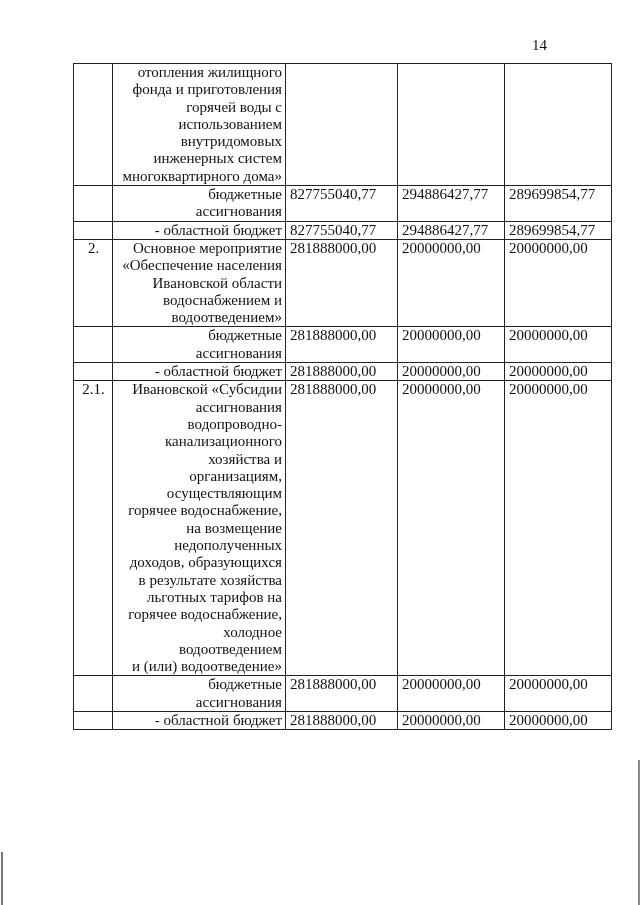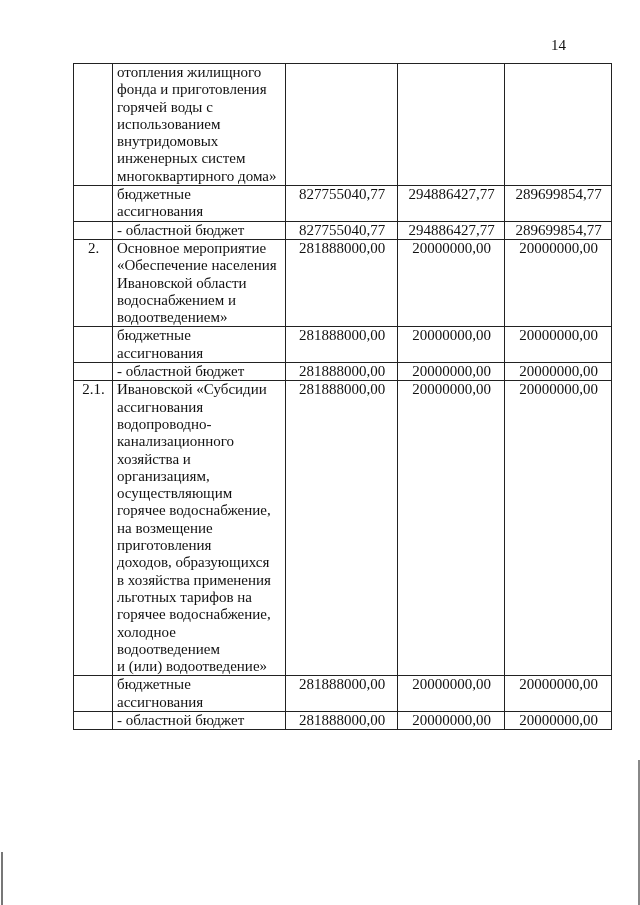--- a/index.html
+++ b/index.html
@@ -11,21 +11,21 @@
       width: 640px;
       height: 905px;
       position: relative;
       overflow: hidden;
       font-family: "Liberation Serif", "DejaVu Serif", serif;
       color: #111111;
     }
     .page-number {
       position: absolute;
       top: 37px;
-      left: 551px;
+      left: 532px;
       font-size: 15px;
       line-height: 17px;
     }
     table.budget {
       position: absolute;
       top: 63px;
       left: 73px;
       width: 539px;
       border-collapse: collapse;
       table-layout: fixed;
@@ -36,22 +36,22 @@
       border: 1.3px solid #222222;
       vertical-align: top;
       padding: 0 3px 0 4px;
     }
     col.c-num { width: 39px; }
     col.c-name { width: 173px; }
     col.c-v1 { width: 112px; }
     col.c-v2 { width: 107px; }
     col.c-v3 { width: 107px; }
     td.num { text-align: center; padding: 0 2px; }
-    td.val { text-align: center; padding: 0 2px; }
-    td.name { text-align: left; }
+    td.val { padding: 0 2px; }
+    td.name { text-align: right; }
     td.noline-top { border-top: none; }
     td.noline-bottom { border-bottom: none; }
     .scan-mark-left {
       position: absolute;
       left: 1px;
       top: 852px;
       width: 2px;
       height: 53px;
       background: #777777;
     }
@@ -149,23 +149,23 @@
         <td class="name">
           <div>Ивановской «Субсидии</div>
           <div>ассигнования</div>
           <div>водопроводно-</div>
           <div>канализационного</div>
           <div>хозяйства и</div>
           <div>организациям,</div>
           <div>осуществляющим</div>
           <div>горячее водоснабжение,</div>
           <div>на возмещение</div>
-          <div>приготовления</div>
+          <div>недополученных</div>
           <div>доходов, образующихся</div>
-          <div>в хозяйства применения</div>
+          <div>в результате хозяйства</div>
           <div>льготных тарифов на</div>
           <div>горячее водоснабжение,</div>
           <div>холодное водоотведением</div>
           <div>и (или) водоотведение»</div>
         </td>
         <td class="val">281888000,00</td>
         <td class="val">20000000,00</td>
         <td class="val">20000000,00</td>
       </tr>
       <tr>

